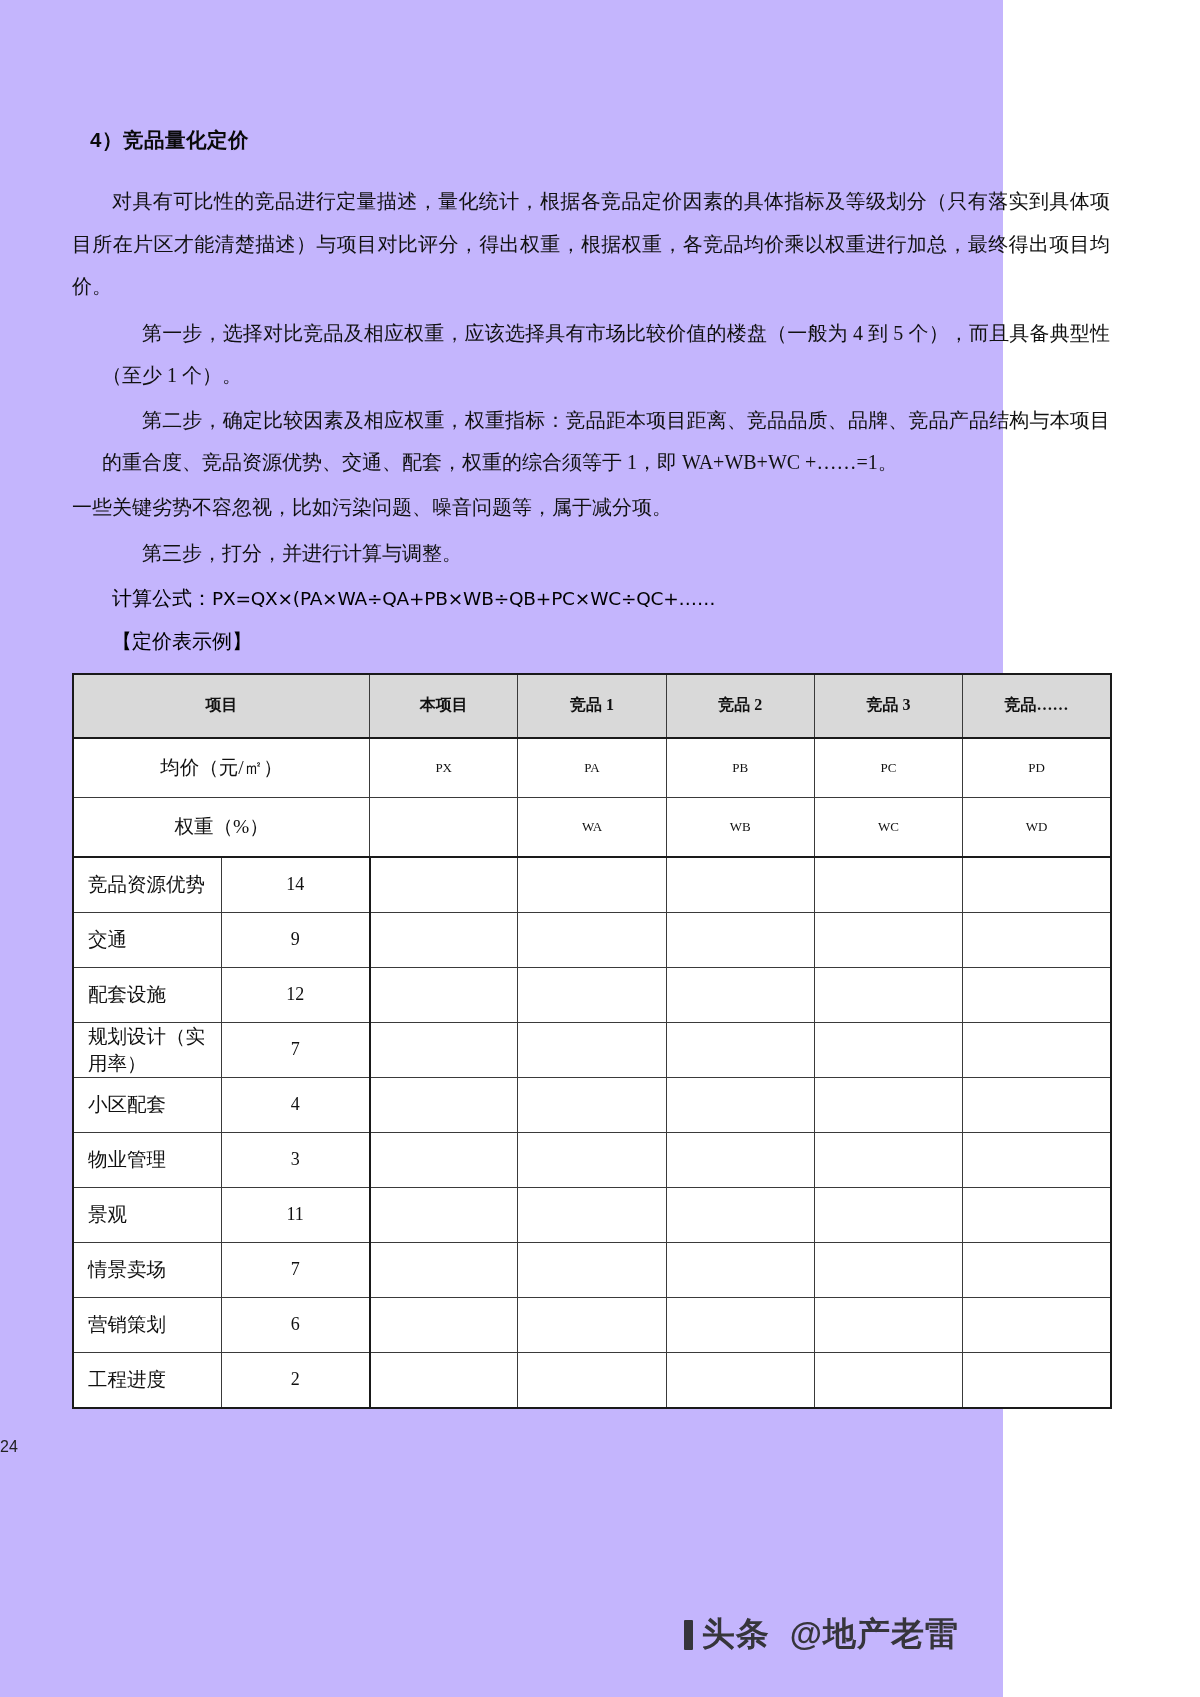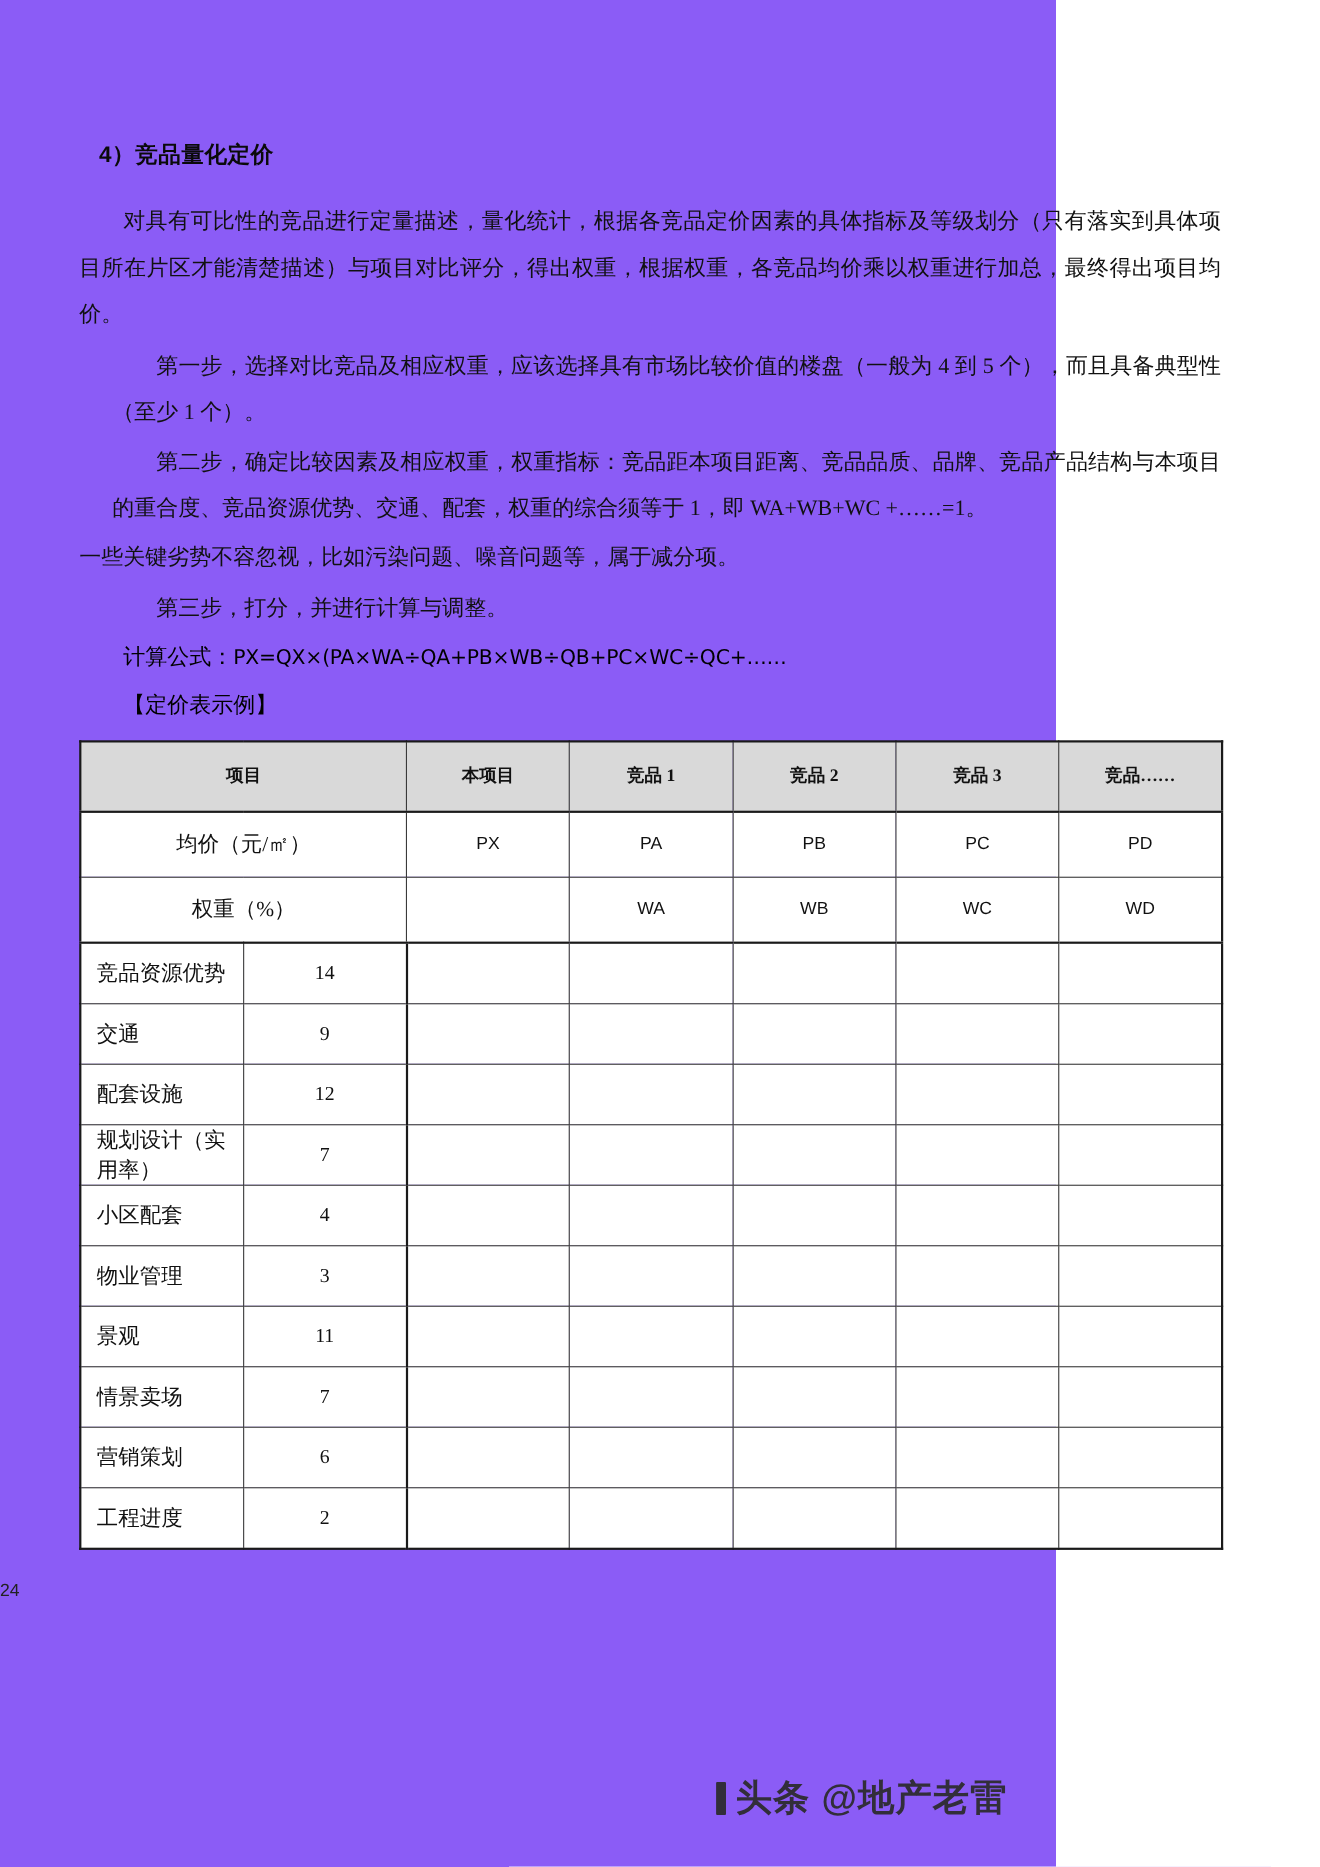--- a/index.html
+++ b/index.html
@@ -13,21 +13,22 @@
     position: relative;
     font-family: "Liberation Serif", "DejaVu Serif", serif;
     color: #000000;
     overflow: hidden;
   }
   .page {
     position: absolute;
     left: 0; top: 0;
     width: 960px;
     height: 1697px;
-    background: #8b5cf6;
+    background: #c4b5fd;
+    padding-left: 43px;
   }
   .content {
     position: absolute;
     left: 72px;
     top: 126px;
     width: 1040px;
   }
   .heading {
     font-family: "Liberation Sans", "DejaVu Sans", sans-serif;
     font-weight: bold;
@@ -90,22 +91,22 @@
   }
   table.pricing tr.header-row th {
     background: #d9d9d9;
     height: 62px;
     font-weight: bold;
     font-size: 16px;
     border-bottom: 2.2px solid #1a1a1a;
   }
   table.pricing tr.value-row td {
     height: 58px;
-    font-size: 16px;
-    font-family: Liberation Sans, sans-serif;
+    font-size: 13px;
+    font-family: Liberation Serif, serif;
   }
   table.pricing tr.value-row td.label {
     font-size: 19.5px;
     font-family: "Liberation Serif", serif;
   }
   table.pricing tr.value-row.thickbottom td {
     border-bottom: 2.2px solid #1a1a1a;
   }
   table.pricing tr.item-row td {
     height: 54px;
@@ -130,21 +131,21 @@
     font-size: 16px;
     font-family: "Liberation Sans", sans-serif;
     color: #222;
   }
   .watermark {
     position: absolute;
     right: 44px;
     bottom: 40px;
     display: flex;
     align-items: center;
-    gap: 10px;
+    gap: 20px;
     opacity: 0.92;
   }
   .wm-logo {
     display: flex;
     align-items: center;
     font-family: "Liberation Sans", "DejaVu Sans", sans-serif;
     font-weight: bold;
     font-size: 33px;
     color: #2b2b2b;
     letter-spacing: 1px;

